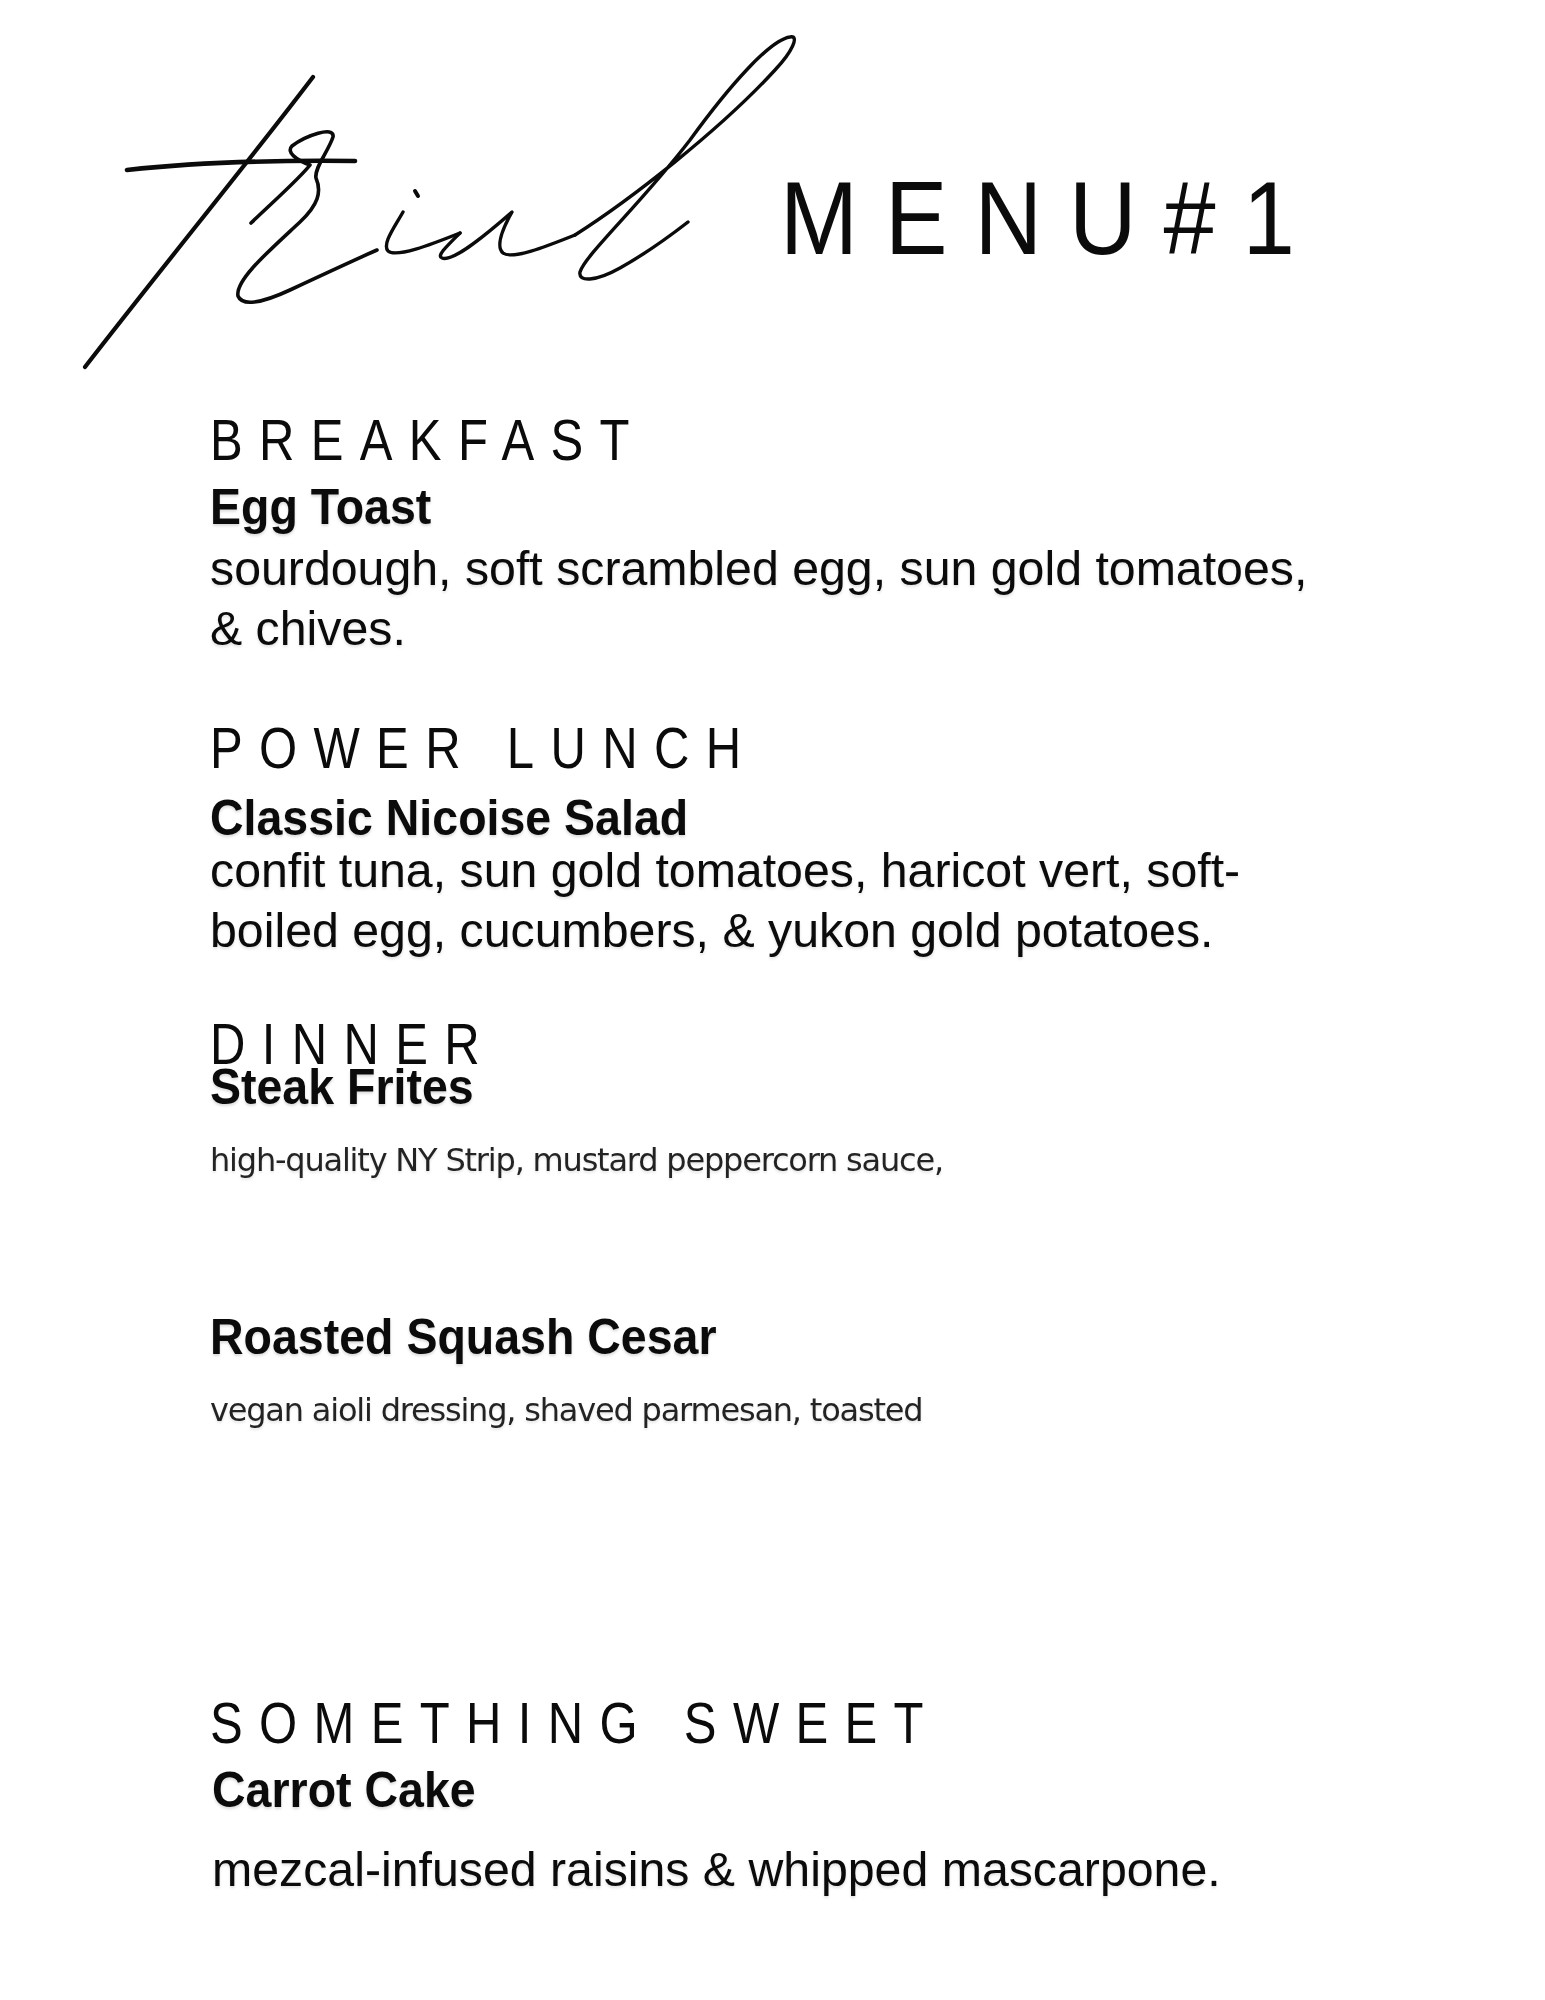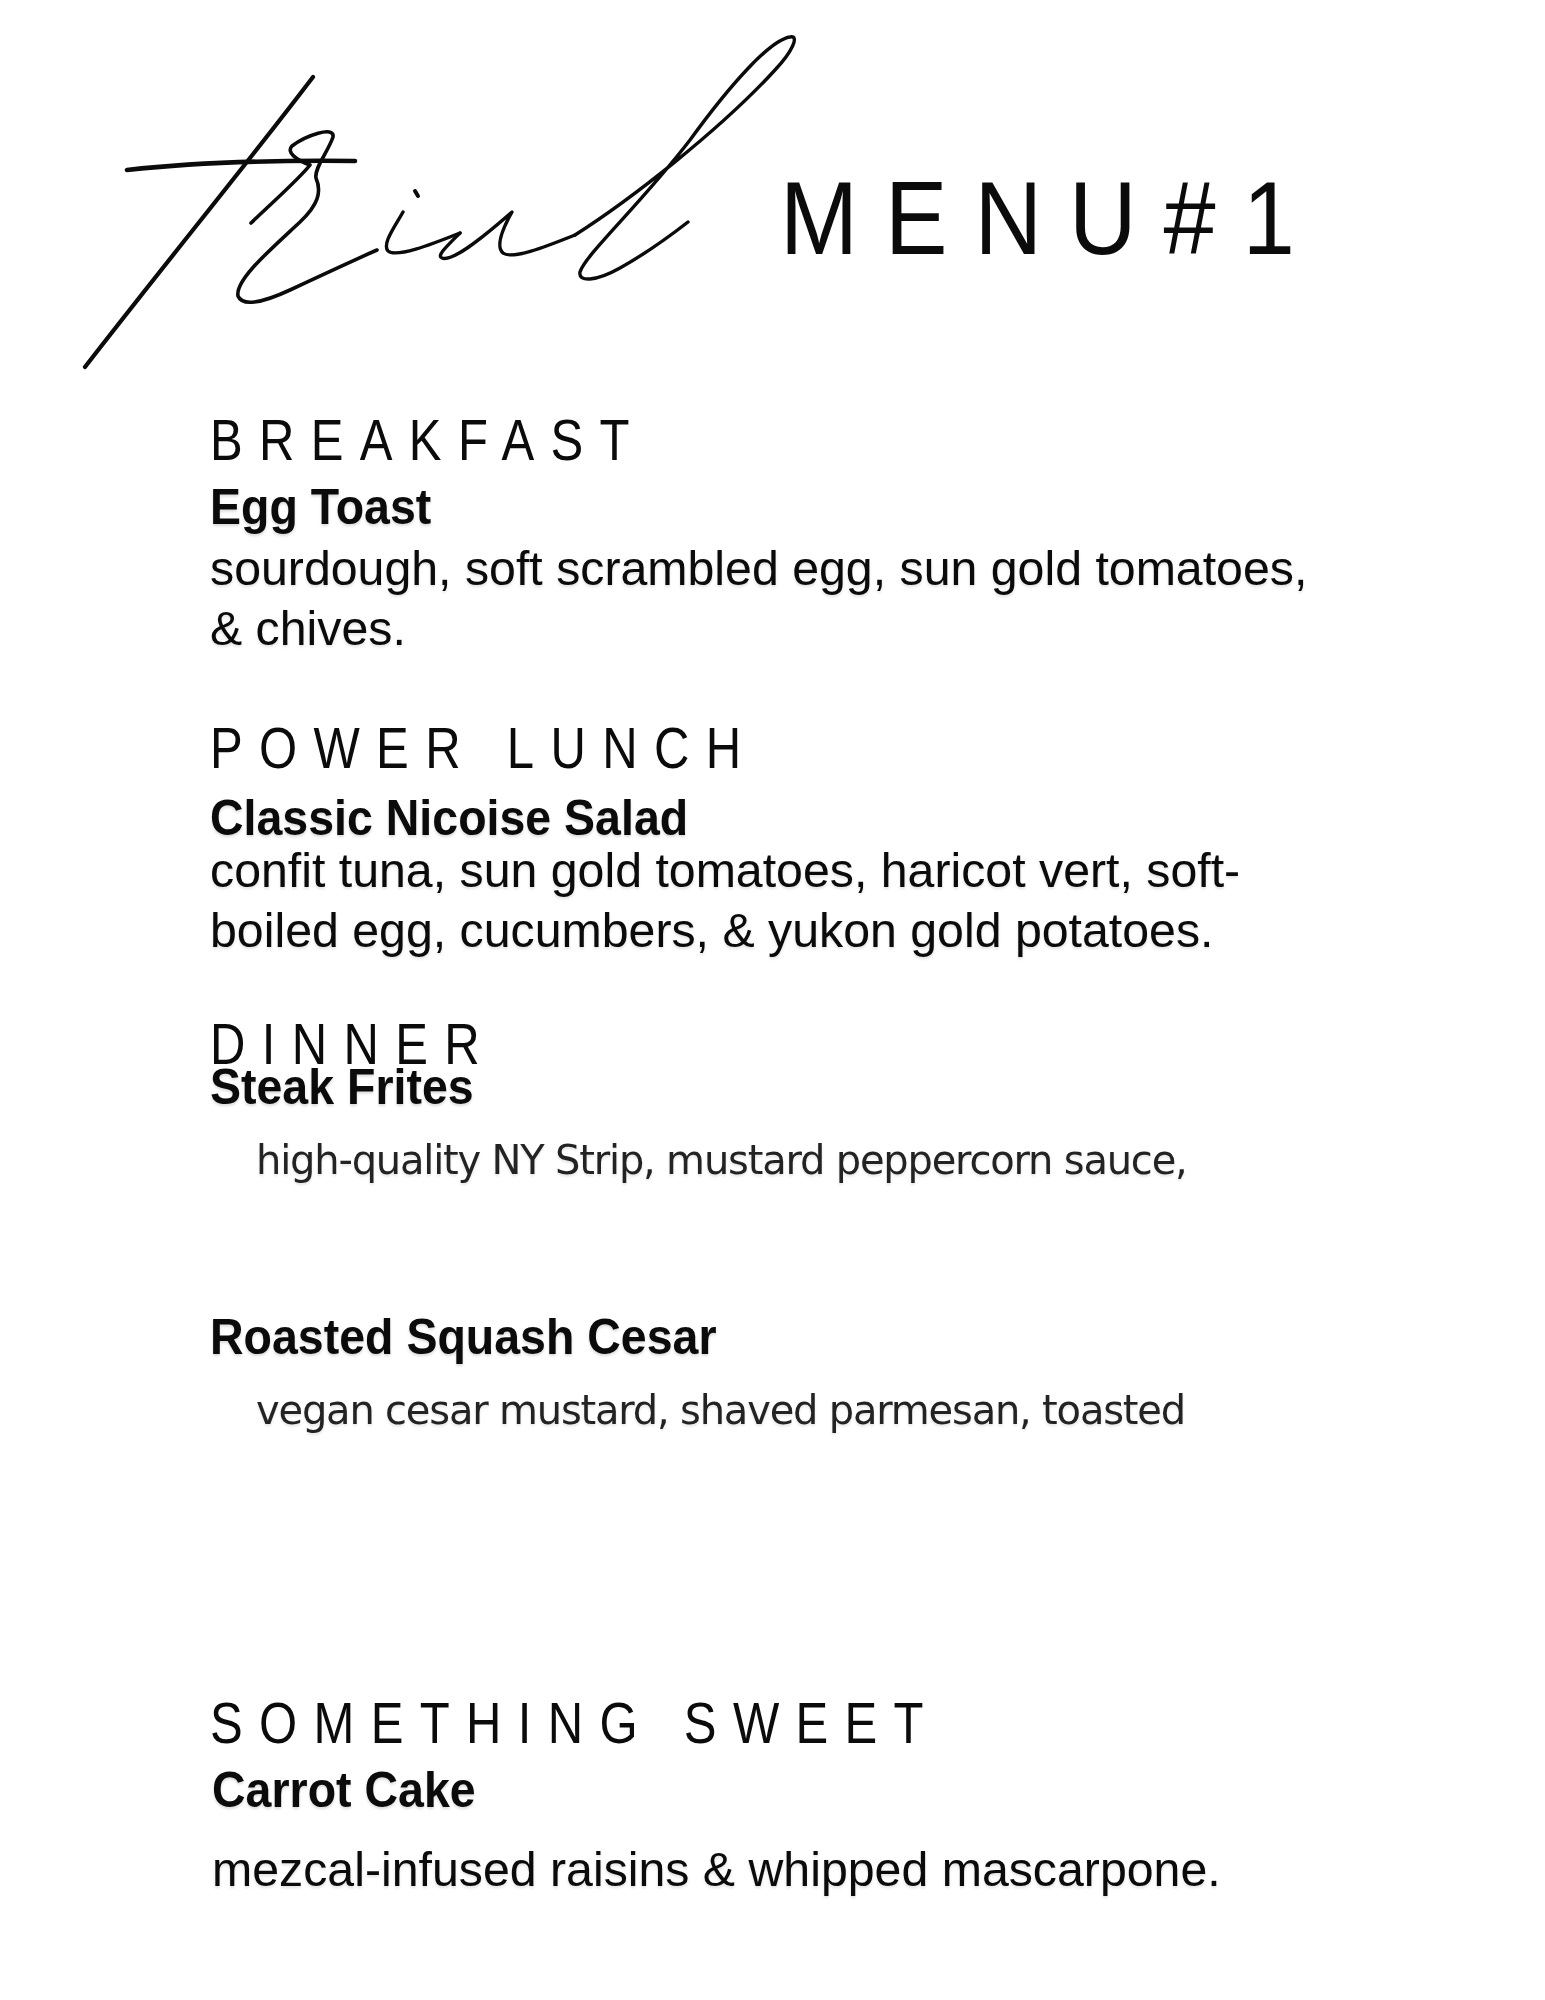--- a/index.html
+++ b/index.html
@@ -6,21 +6,21 @@
   body { width:1545px; height:2000px; position:relative; overflow:hidden; color:#0b0b0b; font-family:"Liberation Sans", sans-serif; }
   .logo { position:absolute; left:0; top:0; width:820px; height:400px; }
   .logo svg { width:820px; height:400px; display:block; }
   .title { position:absolute; left:780px; top:163px; font-size:104px; line-height:110px; letter-spacing:30px; font-weight:400; white-space:nowrap; transform:scaleX(0.9); transform-origin:left top; }
   .section-heading { position:absolute; left:210px; font-size:57px; line-height:60px; letter-spacing:19px; font-weight:400; white-space:nowrap; transform:scaleX(0.86); transform-origin:left top; }
   .item-name { position:absolute; left:210px; font-size:50px; line-height:56px; font-weight:700; white-space:nowrap; text-shadow:0 2px 3px rgba(0,0,0,0.15); transform:scaleX(0.93); transform-origin:left top; }
   .desc { position:absolute; left:210px; font-size:49px; font-weight:400; white-space:nowrap; text-shadow:0 2px 3px rgba(0,0,0,0.12); transform-origin:left top; }
   .desc .line { display:block; }
   .desc.regular { line-height:60px; transform:scaleX(0.985); }
   .desc.light { color:#111; font-weight:400; -webkit-text-stroke:0; opacity:0.92; transform:scaleX(1.0); }
-  .desc.light .line { font-family:"DejaVu Sans", sans-serif; font-weight:normal; font-size:40px; letter-spacing:-1.2px;margin-left:46px; }
+  .desc.light .line { font-family:"DejaVu Sans", sans-serif; font-weight:normal; font-size:32px; letter-spacing:-1.2px; }
 </style>
 </head>
 <body>
 
 <div class="logo">
   <svg viewBox="0 0 820 400" xmlns="http://www.w3.org/2000/svg" fill="none" stroke="#0b0b0b" stroke-linecap="round" stroke-linejoin="round">
 
     <path d="M313 77 C 250 160, 160 270, 85 367" stroke-width="4.2"></path>
 
     <path d="M127 170 C 190 163, 270 160, 355 161" stroke-width="4.6"></path>
@@ -53,20 +53,20 @@
 </div>
 
 <div class="section-heading" style="top:1014px;">DINNER</div>
 <div class="item-name" style="top:1059px;">Steak Frites</div>
 <div class="desc light" style="top:1130px; line-height:60px;">
   <span class="line">high-quality NY Strip, mustard peppercorn sauce,</span>
 </div>
 
 <div class="item-name" style="top:1309px;">Roasted Squash Cesar</div>
 <div class="desc light" style="top:1378px; line-height:65px;">
-  <span class="line">vegan cesar mustard, shaved parmesan, toasted</span>
+  <span class="line">vegan aioli dressing, shaved parmesan, toasted</span>
 </div>
 
 <div class="section-heading" style="top:1693px;">SOMETHING SWEET</div>
 <div class="item-name" style="top:1762px; left:212px;">Carrot Cake</div>
 <div class="desc regular" style="top:1839px; left:212px;">
   <span class="line">mezcal-infused raisins &amp; whipped mascarpone.</span>
 </div>
 
 </body></html>

